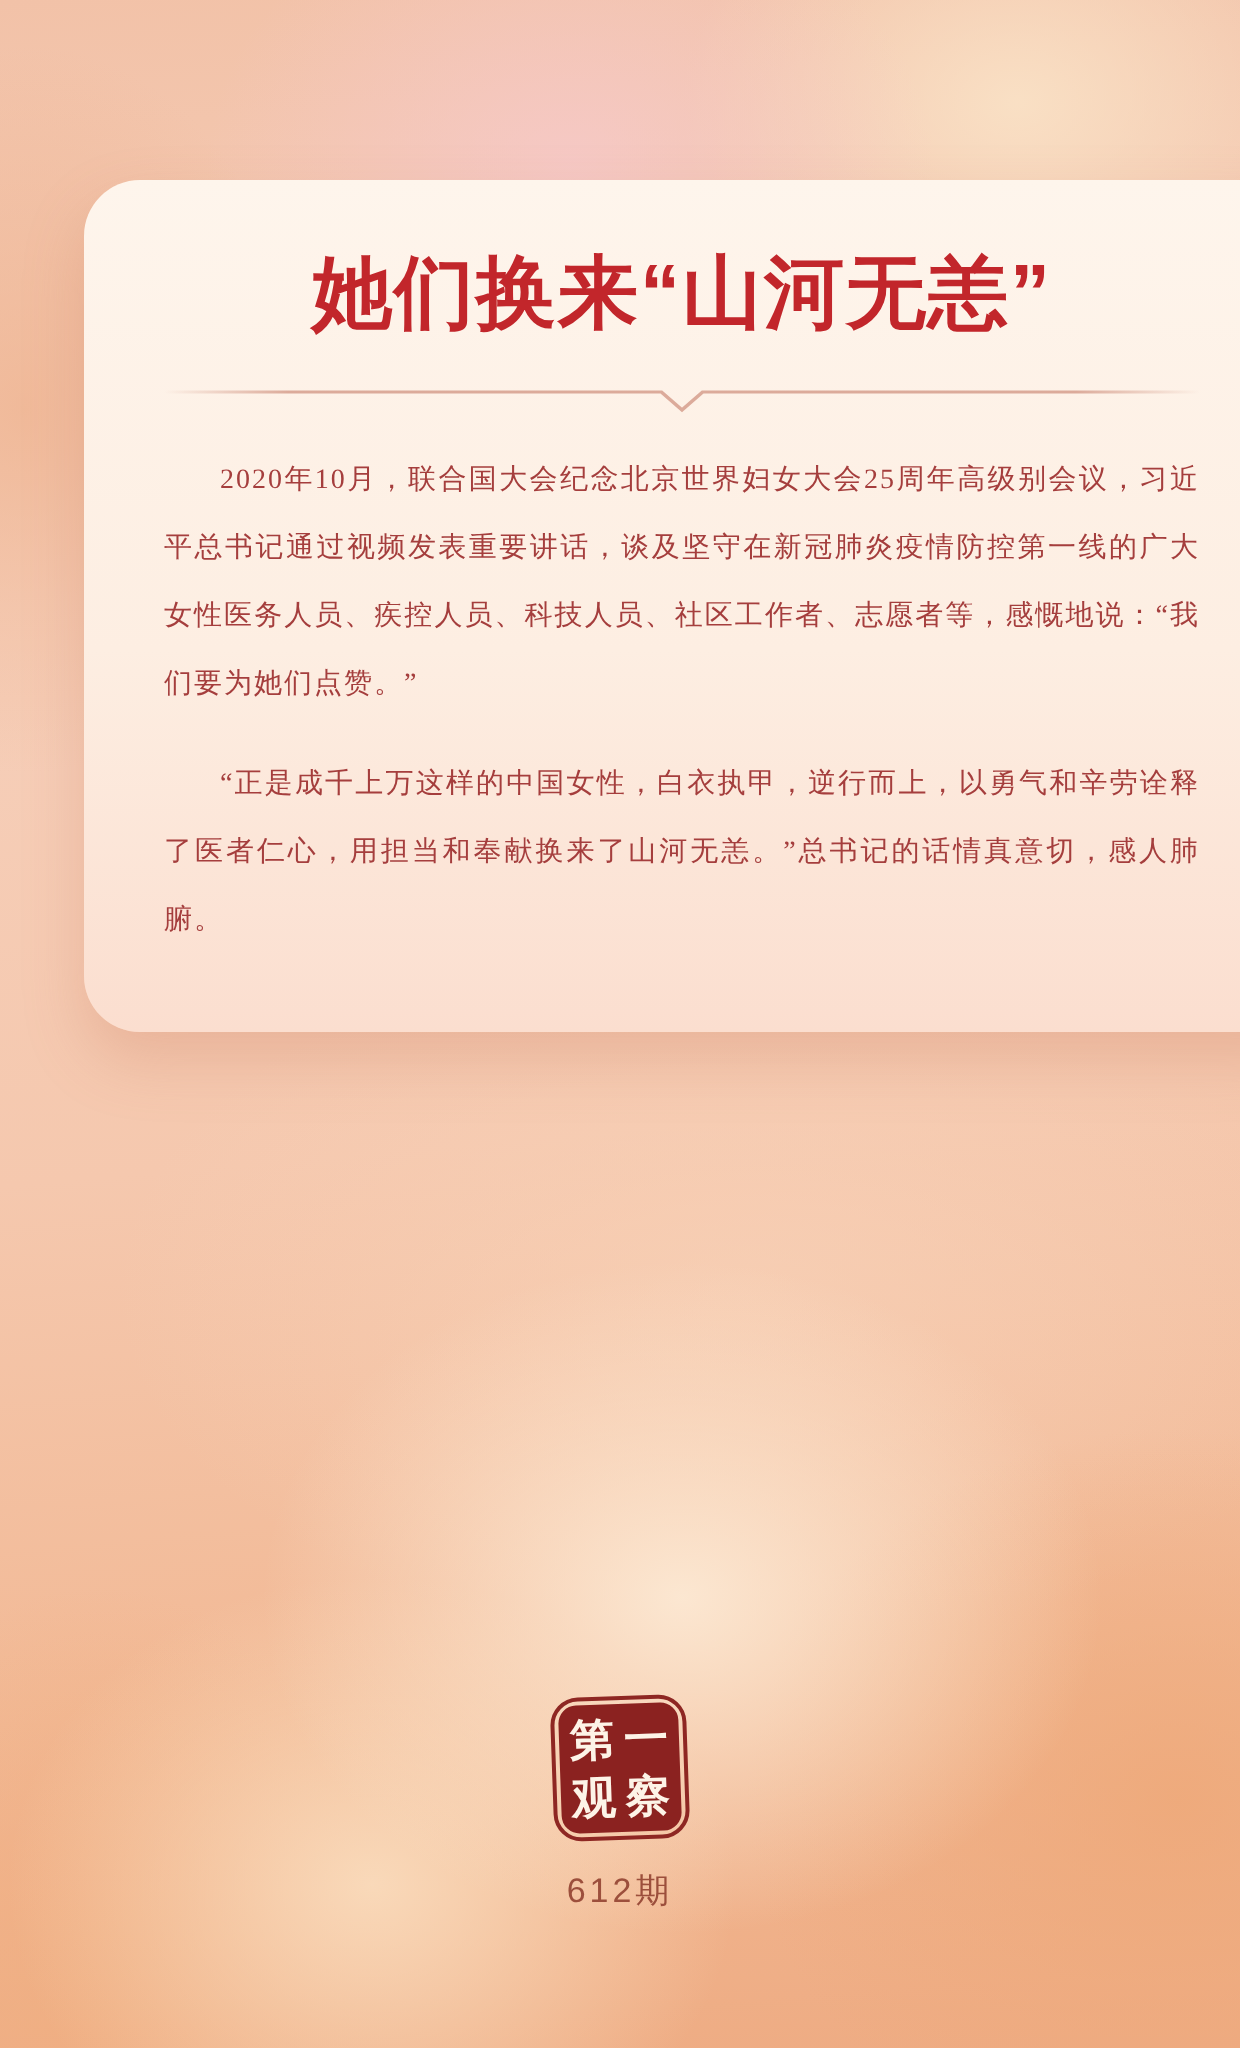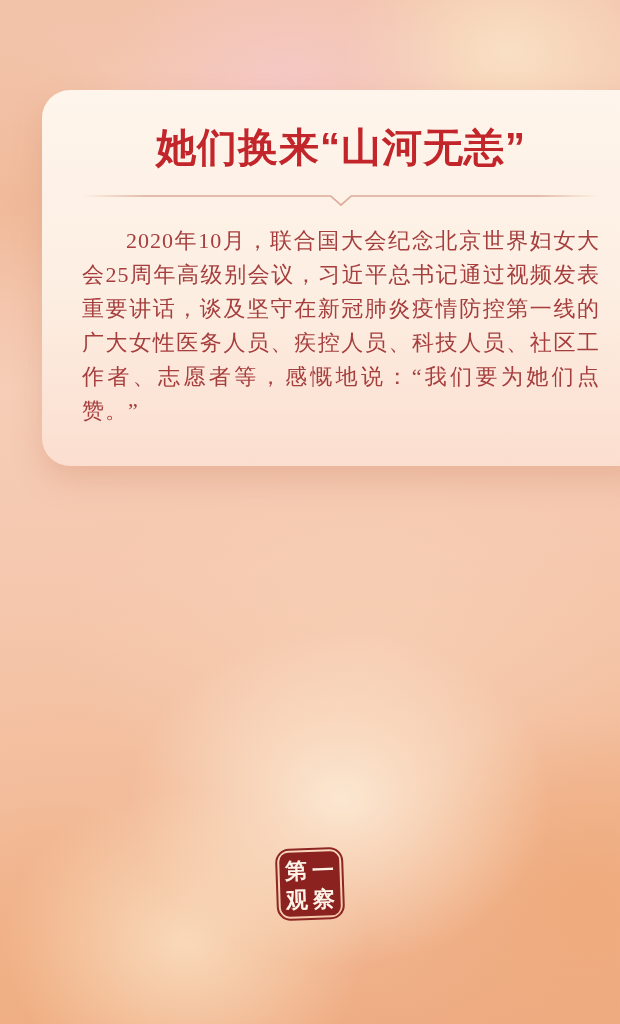--- a/index.html
+++ b/index.html
@@ -55,21 +55,21 @@
     width: 100%;
     height: 14px;
     margin-top: 24px;
   }
 
   .article-body { margin-top: 10px; }
 
   .article-paragraph {
     margin-top: 16px;
     font-family: "Liberation Serif", "DejaVu Serif", serif;
-    font-size: 22px;
+    font-size: 14px;
     line-height: 34px;
     letter-spacing: 1px;
     color: #a53e3d;
     text-align: justify;
     text-indent: 2em;
   }
 
   .footer {
     position: absolute;
     left: 0;
@@ -136,32 +136,34 @@
           <stop offset="0.12" stop-color="#d8a392" stop-opacity="0.9"></stop>
           <stop offset="0.88" stop-color="#d8a392" stop-opacity="0.9"></stop>
           <stop offset="1" stop-color="#d8a392" stop-opacity="0"></stop>
         </linearGradient>
       </defs>
       <path d="M0 2 H218 L227 11 L236 2 H454" fill="none" stroke="url(#fade)" stroke-width="1.6"></path>
     </svg>
 
     <div class="article-body">
       <p class="article-paragraph">2020年10月，联合国大会纪念北京世界妇女大会25周年高级别会议，习近平总书记通过视频发表重要讲话，谈及坚守在新冠肺炎疫情防控第一线的广大女性医务人员、疾控人员、科技人员、社区工作者、志愿者等，感慨地说：“我们要为她们点赞。”</p>
+      <p class="article-paragraph">“正是成千上万这样的中国女性，白衣执甲，逆行而上，以勇气和辛劳诠释了医者仁心，用担当和奉献换来了山河无恙。”总书记的话情真意切，感人肺腑。</p>
     </div>
 
   </div>
 
   <div class="footer">
 
     <div class="seal">
       <div class="seal-outer-border"></div>
       <div class="seal-inner">
         <span class="seal-char">第</span>
         <span class="seal-char">一</span>
         <span class="seal-char">观</span>
         <span class="seal-char">察</span>
       </div>
     </div>
 
+    <div class="issue-number">612期</div>
 
   </div>
 
 </div>
 
 </body></html>

